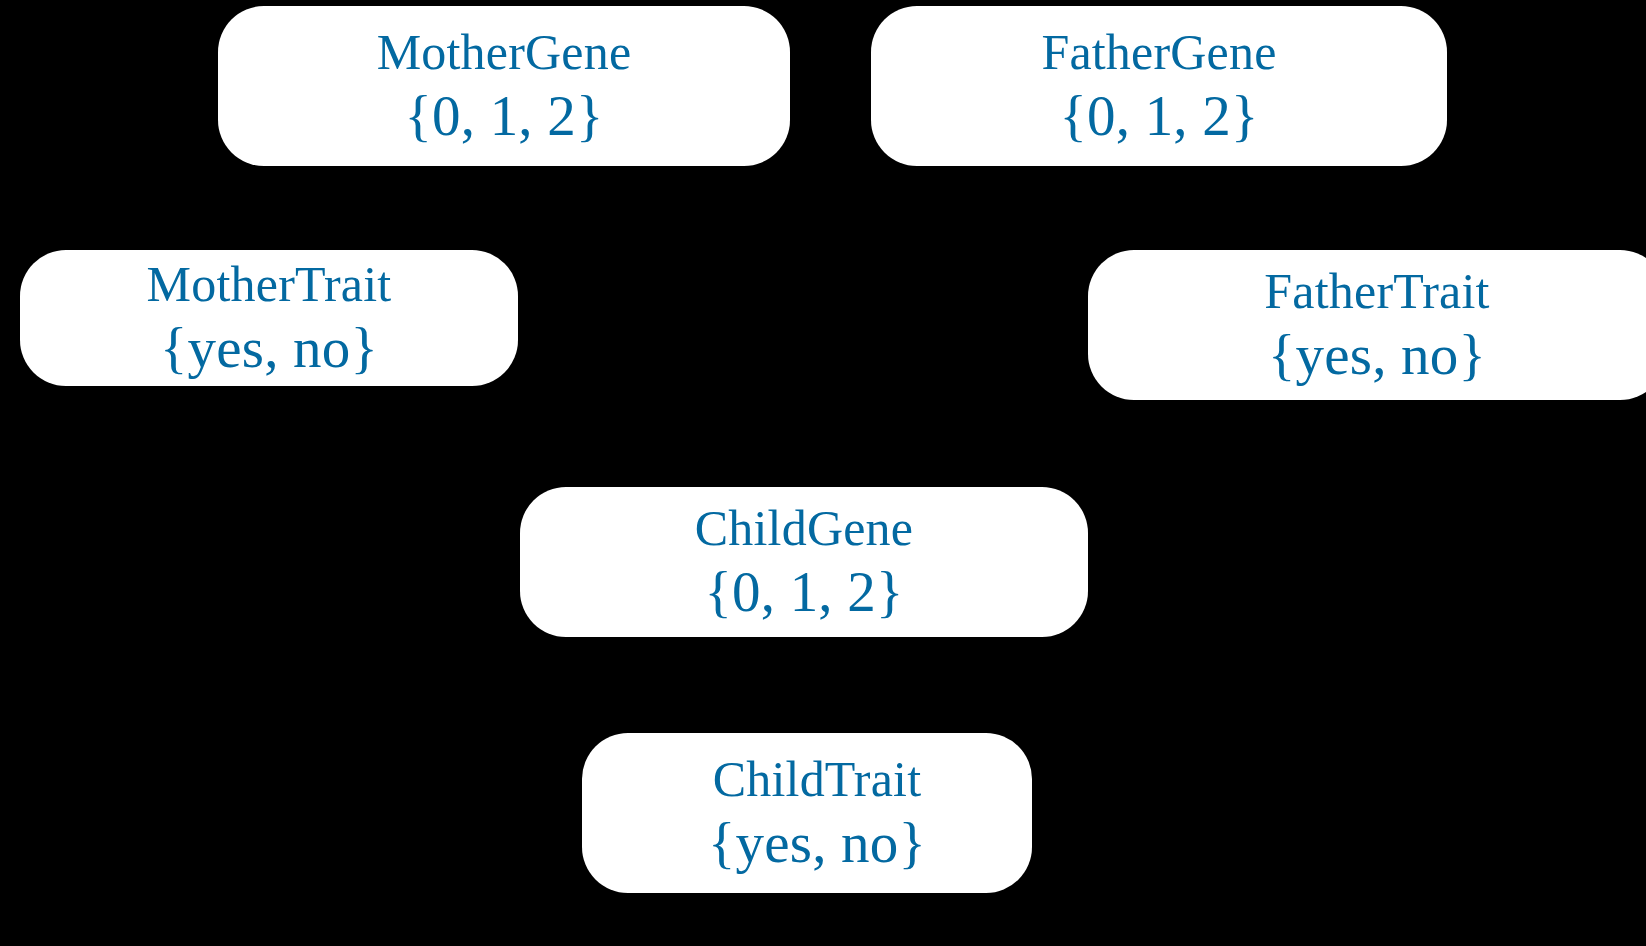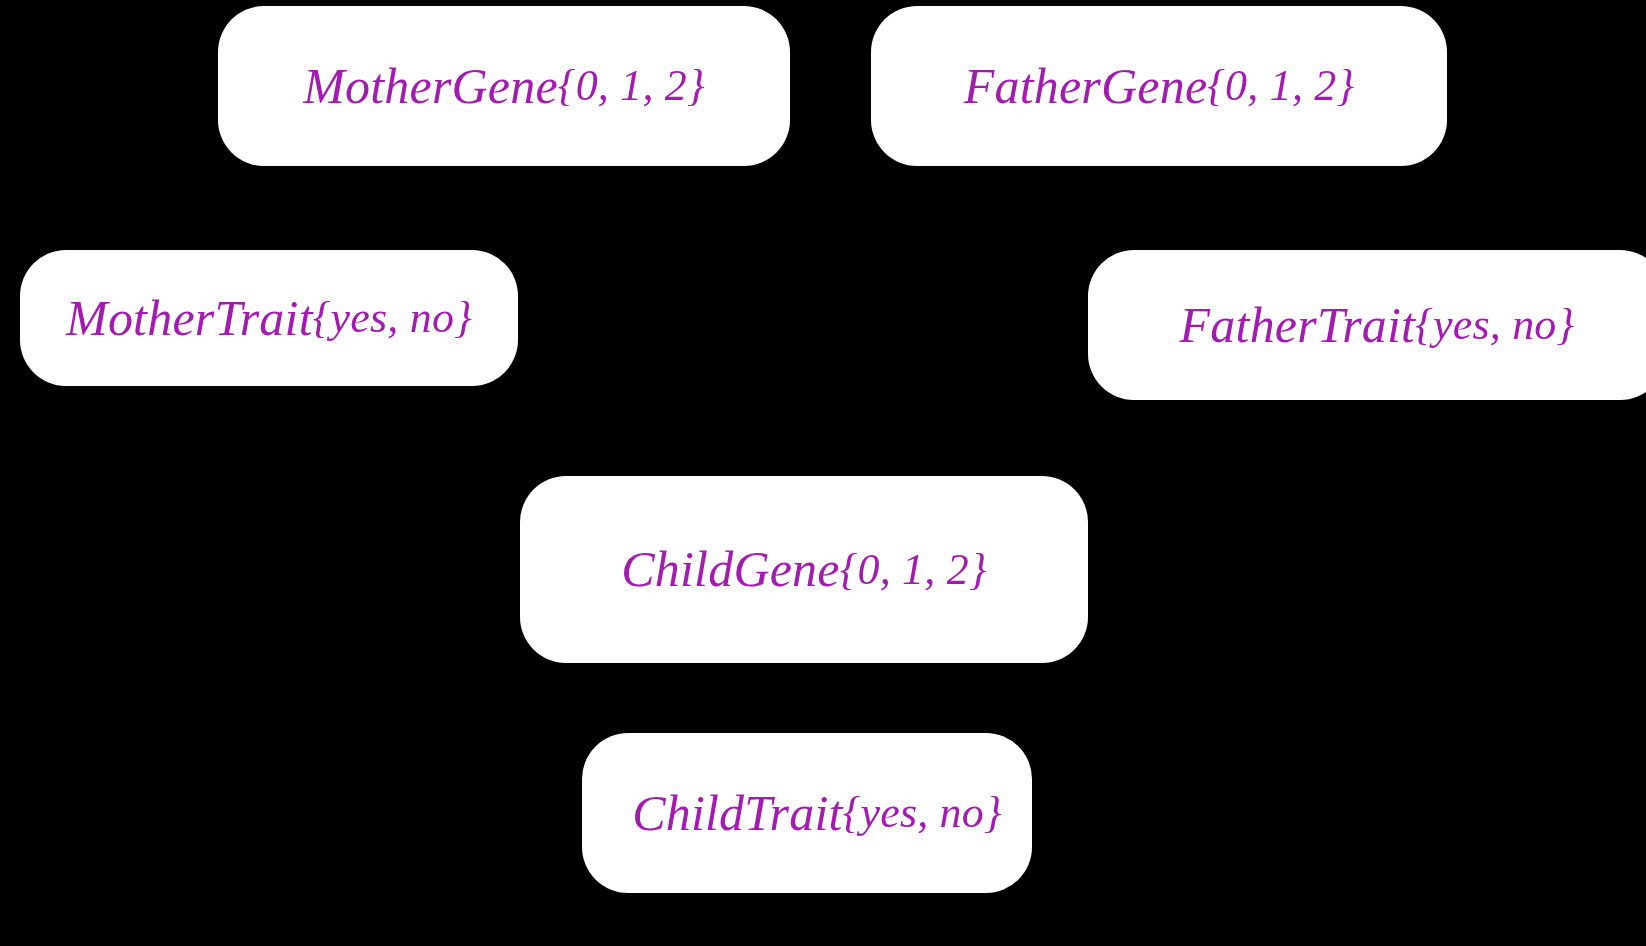--- a/index.html
+++ b/index.html
@@ -13,48 +13,47 @@
     width: 1646px;
     height: 946px;
     background: #000000;
     overflow: hidden;
   }
   .node {
     position: absolute;
     background: #ffffff;
     border-radius: 46px;
     display: flex;
-    flex-direction: row;
+    flex-direction: column;
     align-items: center;
     justify-content: center;
     box-sizing: border-box;
-    color: #a21caf;
+    color: #0369a1;
     font-family: "Liberation Serif", "DejaVu Serif", serif;
-    font-style: italic;
     line-height: 1.18;
     text-align: center;
     overflow: hidden;
   }
   .node .node-name {
     font-size: 50px;
     white-space: nowrap;
     letter-spacing: 0.2px;
   }
   .node .node-domain {
-    font-size: 44px;
+    font-size: 57px;
     white-space: nowrap;
     letter-spacing: 0.2px;
   }
 
   
   #node-mother-gene  { left: 218px;  top: 6px;   width: 572px; height: 160px; }
   #node-father-gene  { left: 871px;  top: 6px;   width: 576px; height: 160px; }
   #node-mother-trait { left: 20px;    top: 250px; width: 498px; height: 136px; }
   #node-father-trait { left: 1064px; top: 250px; width: 578px; height: 150px; margin-left: 24px; }
-  #node-child-gene   { left: 520px;  top: 476px; width: 568px; height: 187px; }
+  #node-child-gene   { left: 520px;  top: 487px; width: 568px; height: 150px; }
   #node-child-trait  { left: 582px;  top: 733px; width: 450px; height: 160px; padding-left: 20px; }
 </style>
 </head>
 <body>
 
 <div id="canvas">
 
   <div class="node" id="node-mother-gene">
     <span class="node-name">MotherGene</span>
     <span class="node-domain">{0, 1, 2}</span>

